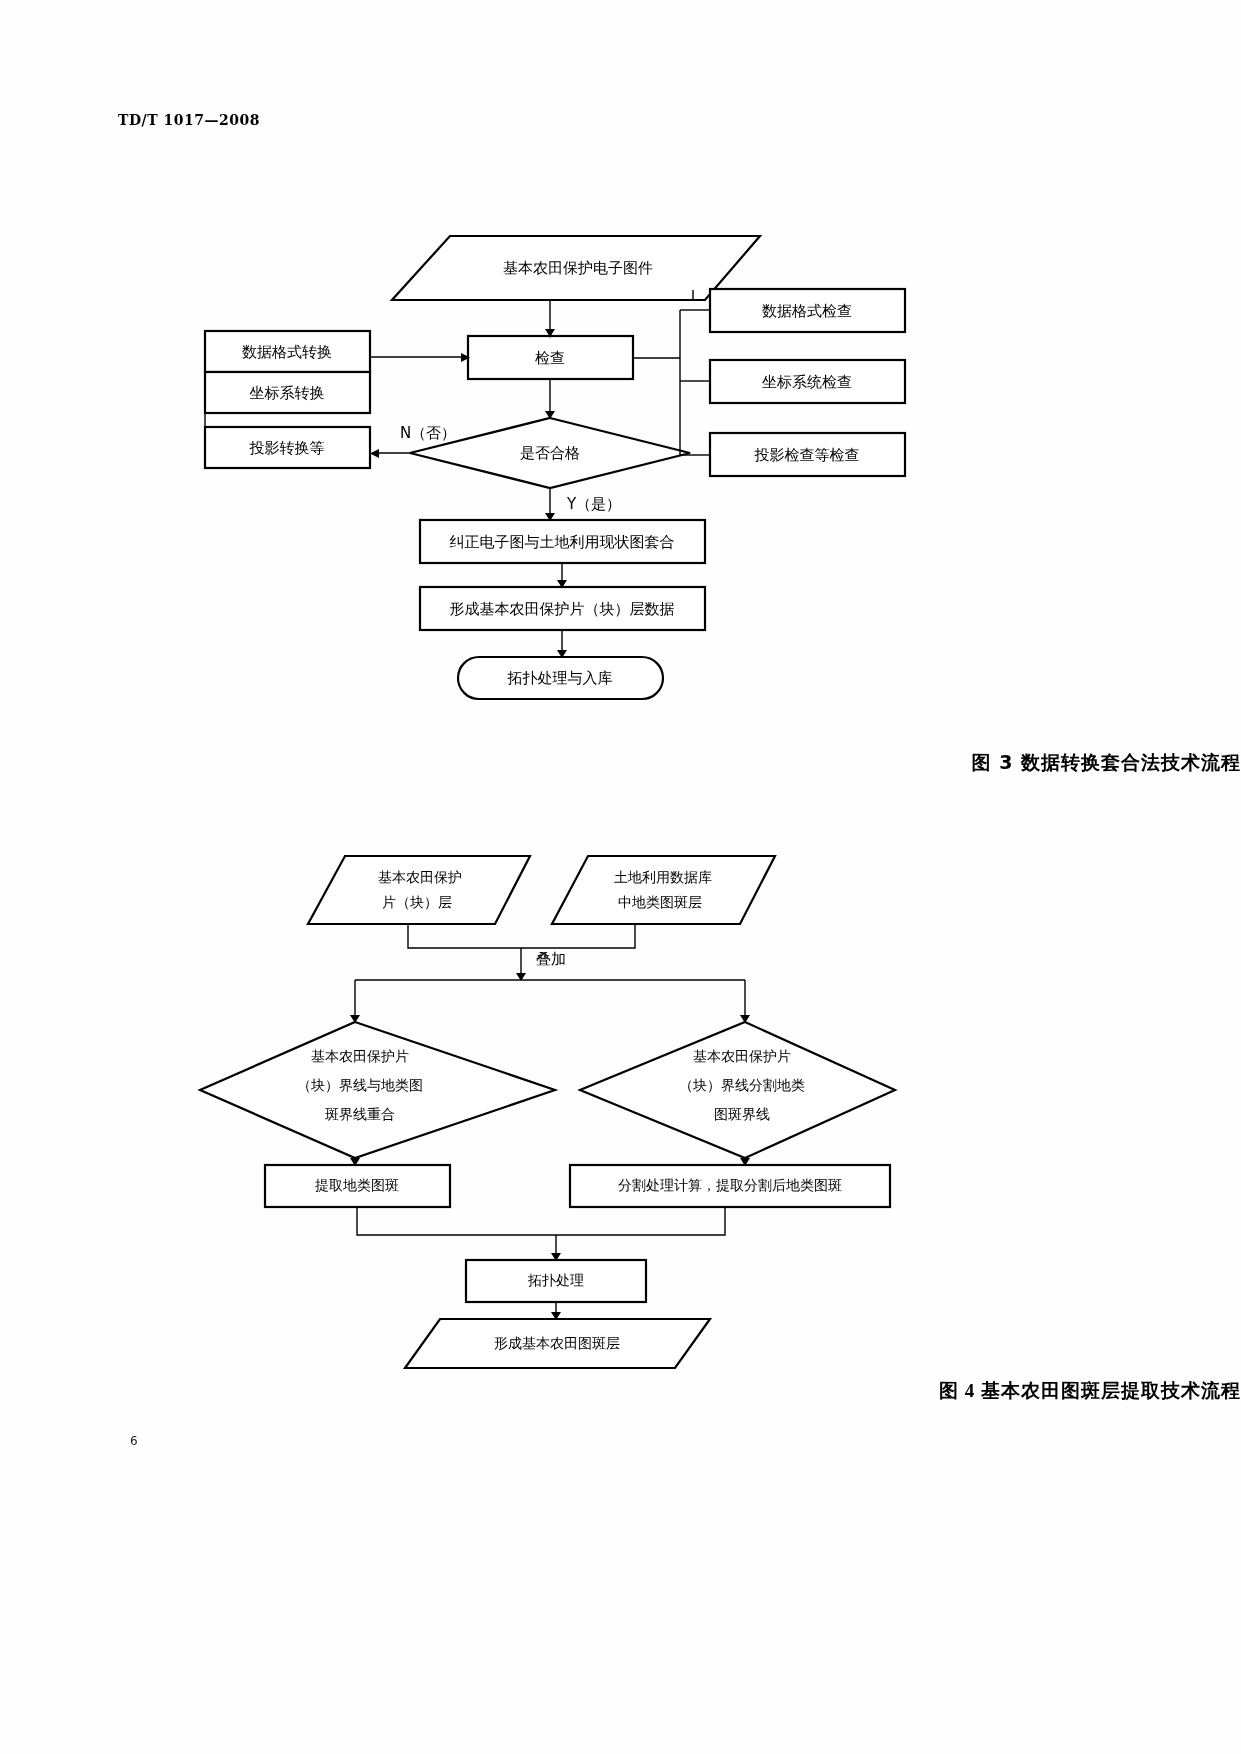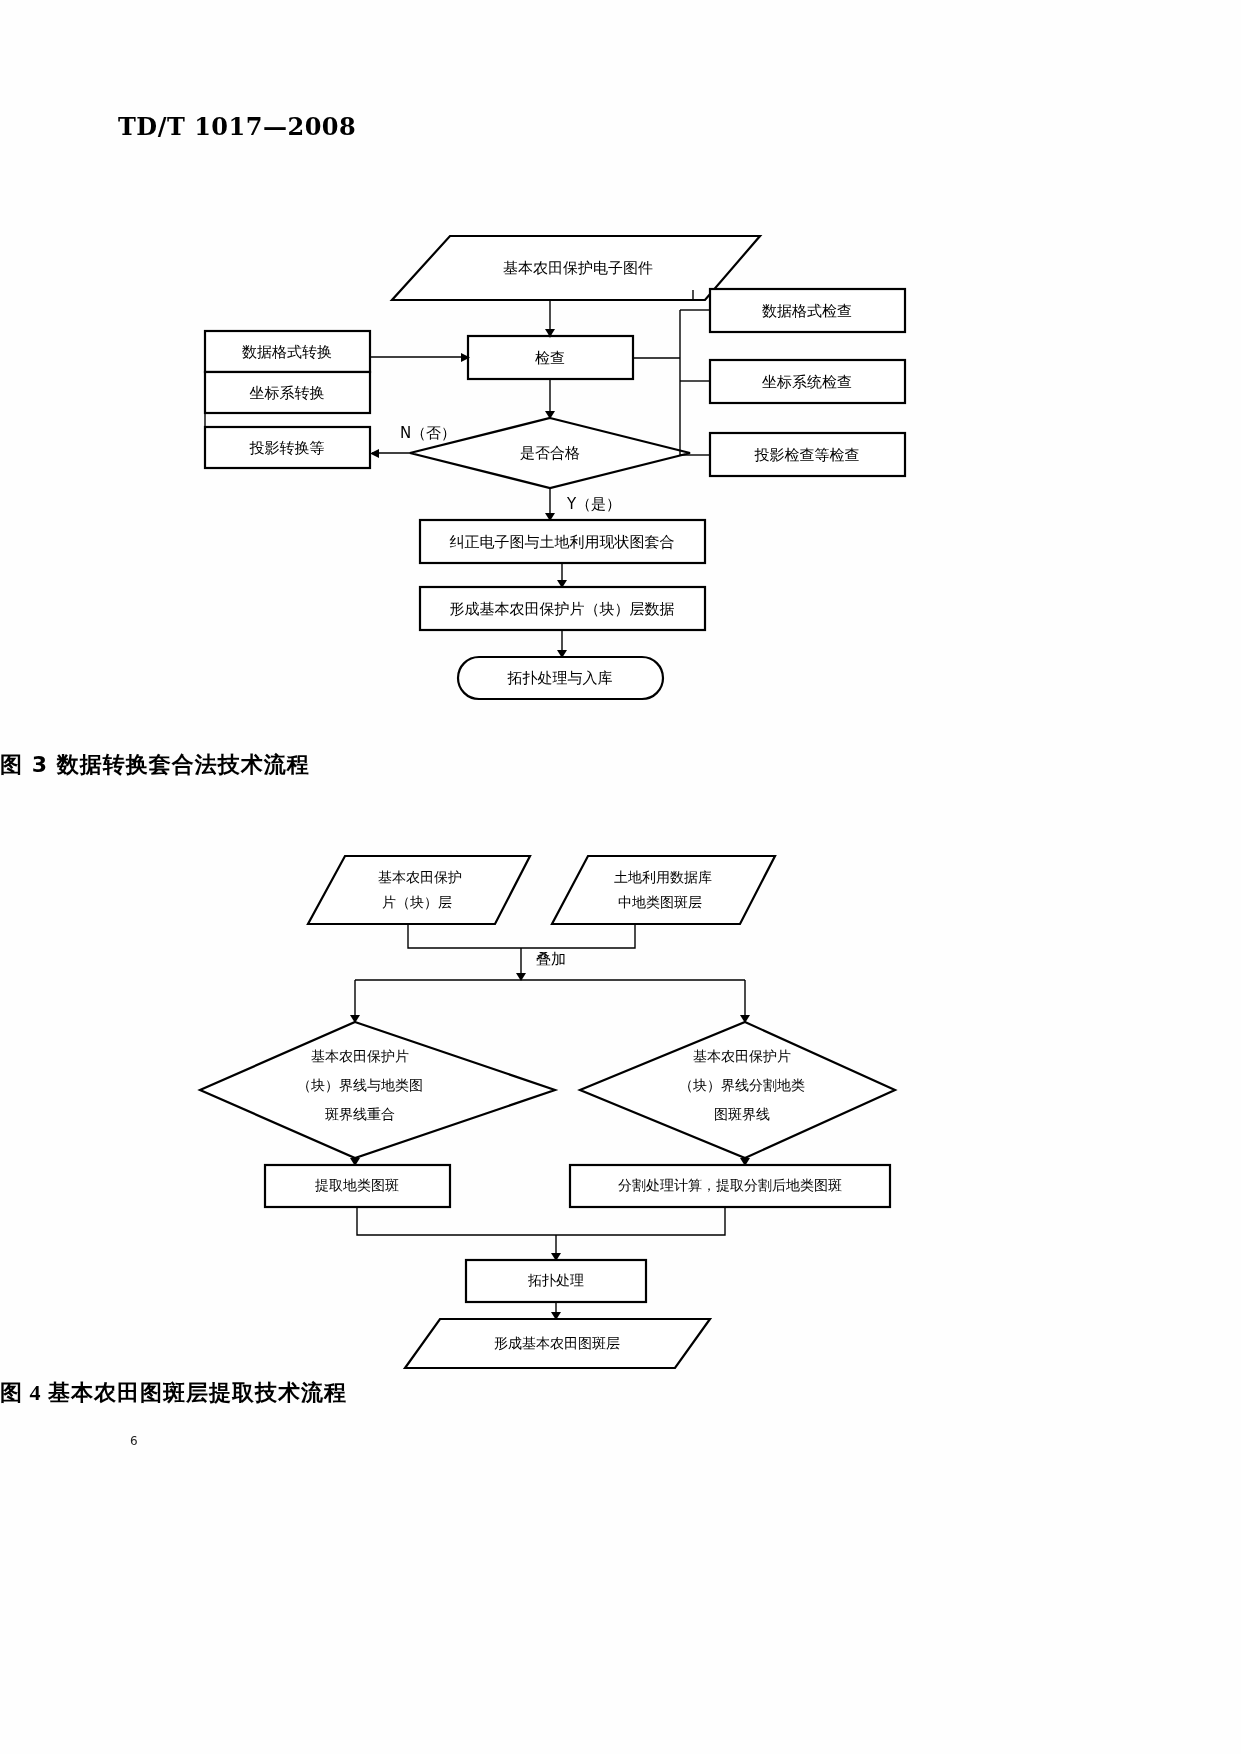--- a/index.html
+++ b/index.html
@@ -19,37 +19,37 @@
     position: absolute;
     inset: 0;
     background: #fefefe;
   }
   .hdr {
     position: absolute;
     left: 118px;
     top: 112px;
     font-family: "DejaVu Serif", "Liberation Serif", serif;
     font-weight: bold;
-    font-size: 24px;
+    font-size: 14px;
     letter-spacing: 0.5px;
     white-space: nowrap;
   }
   .pgnum {
     position: absolute;
     left: 130px;
     top: 1434px;
     font-size: 12px;
     color: #222;
   }
   .caption {
     position: absolute;
     width: 100%;
-    text-align: left;
+    text-align: right;
     font-weight: bold;
-    font-size: 22px;
+    font-size: 19px;
     letter-spacing: 1px;
   }
   .cap3 { top: 750px; }
   .cap4 { top: 1378px; font-family: Liberation Serif, serif; }
 
   svg.flow {
     position: absolute;
     left: 0;
     top: 0;
     overflow: visible;

